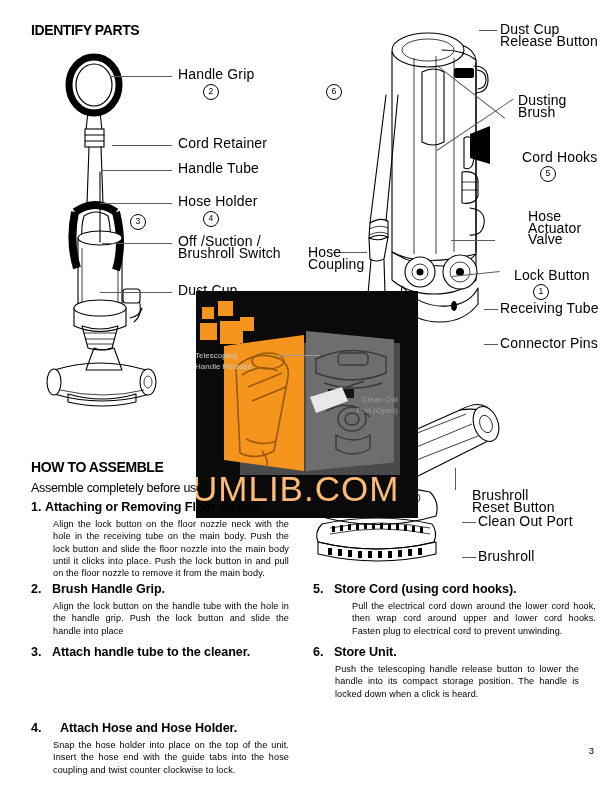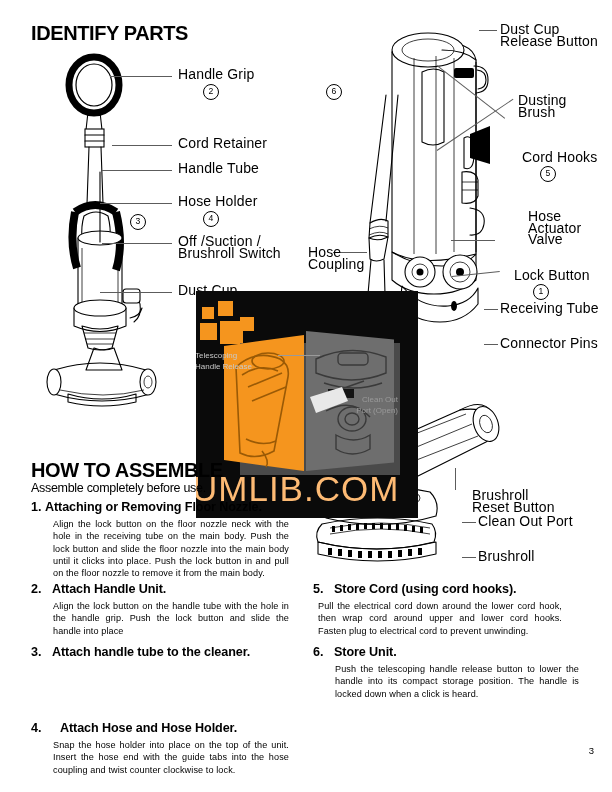--- a/index.html
+++ b/index.html
@@ -1,21 +1,21 @@
 <!DOCTYPE html>
 <html><head>
 <meta charset="utf-8">
 <style>
   html,body{margin:0;padding:0;background:#fff;}
   body{width:612px;height:792px;position:relative;overflow:hidden;
        font-family:"Liberation Sans","DejaVu Sans",sans-serif;color:#000;}
   .page{position:absolute;inset:0;width:612px;height:792px;}
 
   
-  .h1{position:absolute;font-weight:bold;font-size:20px;letter-spacing:-0.4px;}
+  .h1{position:absolute;font-weight:bold;font-size:14px;letter-spacing:-0.4px;}
   .h2{position:absolute;font-weight:normal;font-size:15.5px;letter-spacing:-0.3px;}
   .callout{position:absolute;font-size:14px;line-height:11.6px;letter-spacing:0.15px;
            white-space:pre-line;}
   .step-num{position:absolute;font-weight:bold;font-size:12.6px;letter-spacing:-0.1px;}
   .step-body{position:absolute;font-size:9.1px;line-height:12.3px;text-align:justify;
              letter-spacing:0.1px;}
   .pagenum{position:absolute;right:18px;bottom:36px;font-size:9.5px;}
 
   
   .circ{position:absolute;width:14px;height:14px;border:1.1px solid #000;border-radius:50%;
@@ -300,33 +300,33 @@
   </div>
 
   <div class="h1" style="left:31px;top:459px;">HOW TO ASSEMBLE</div>
   <div class="h2" style="left:31px;top:481px;font-size:12.5px;">Assemble completely before use.</div>
 
   <div class="step-num" style="left:31px;top:500px;">1.</div>
   <div class="step-num" style="left:45px;top:500px;">Attaching or Removing Floor Nozzle.</div>
   <div class="step-body" style="left:53px;top:518px;width:236px;">Align the lock button on the floor nozzle neck with the hole in the receiving tube on the main body. Push the lock button and slide the floor nozzle into the main body until it clicks into place. Push the lock button in and pull on the floor nozzle to remove it from the main body.</div>
 
   <div class="step-num" style="left:31px;top:582px;">2.</div>
-  <div class="step-num" style="left:52px;top:582px;">Attach Handle Unit.</div>
+  <div class="step-num" style="left:52px;top:582px;">Brush Handle Grip.</div>
   <div class="step-body" style="left:53px;top:600px;width:236px;">Align the lock button on the handle tube with the hole in the handle grip. Push the lock button and slide the handle into place</div>
 
   <div class="step-num" style="left:31px;top:645px;">3.</div>
   <div class="step-num" style="left:52px;top:645px;">Attach handle tube to the cleaner.</div>
 
   <div class="step-num" style="left:31px;top:721px;">4.</div>
   <div class="step-num" style="left:52px;top:721px;margin-left:8px;">Attach Hose and Hose Holder.</div>
   <div class="step-body" style="left:53px;top:739px;width:236px;">Snap the hose holder into place on the top of the unit. Insert the hose end with the guide tabs into the hose coupling and twist counter clockwise to lock.</div>
 
   <div class="step-num" style="left:313px;top:582px;">5.</div>
   <div class="step-num" style="left:334px;top:582px;">Store Cord (using cord hooks).</div>
-  <div class="step-body" style="left:318px;top:600px;width:244px;">Pull the electrical cord down around the lower cord hook, then wrap cord around upper and lower cord hooks. Fasten plug to electrical cord to prevent unwinding.</div>
+  <div class="step-body" style="left:352px;top:600px;width:244px;">Pull the electrical cord down around the lower cord hook, then wrap cord around upper and lower cord hooks. Fasten plug to electrical cord to prevent unwinding.</div>
 
   <div class="step-num" style="left:313px;top:645px;">6.</div>
   <div class="step-num" style="left:334px;top:645px;">Store Unit.</div>
   <div class="step-body" style="left:335px;top:663px;width:244px;">Push the telescoping handle release button to lower the handle into its compact storage position. The handle is locked down when a click is heard.</div>
 
   <div class="pagenum">3</div>
 
 </div>
 
 </body></html>

